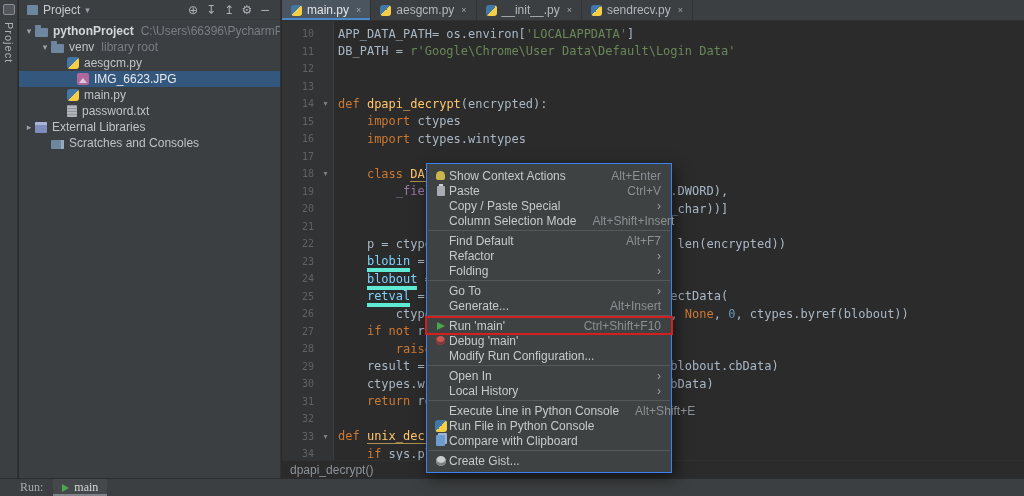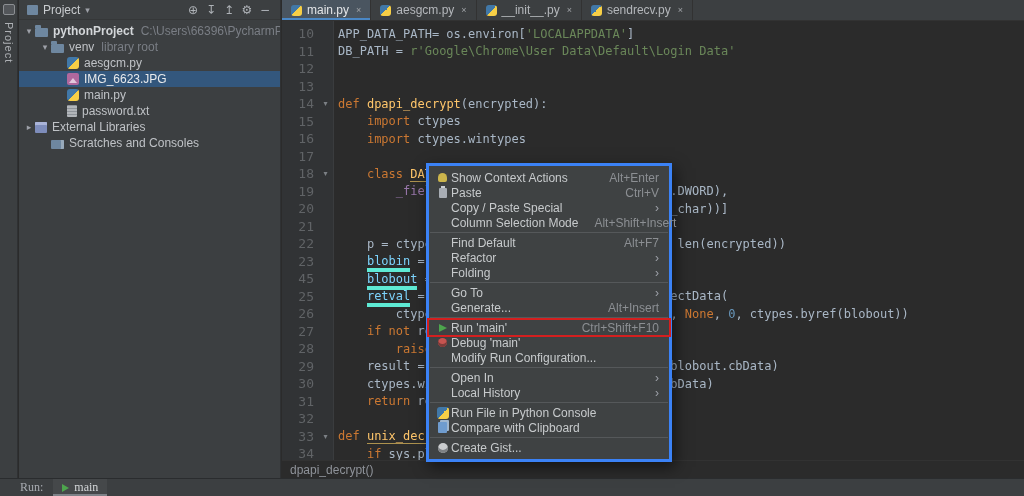--- a/index.html
+++ b/index.html
@@ -64,40 +64,40 @@
   .tab.active { background:#4a5560; color:#e3e5e8; box-shadow:inset 0 -2px 0 #4a88c7; }
   .tab .titem-icon { margin-right:0; width:11px; height:11px; }
   .tab-close { color:#9fa2a6; font-size:9px; margin-left:2px; }
 
   .code-wrap { position:absolute; top:21px; left:0; right:0; bottom:18px; overflow:hidden; }
   .gutter-bg { position:absolute; left:0; top:0; width:52px; height:100%;
                background:#313335; border-right:1px solid #3a3c3e; }
   .code-lines { position:absolute; top:4px; left:0; right:0;
                 font-family:"DejaVu Sans Mono", monospace; font-size:12px; }
   .code-line { display:flex; height:17.5px; align-items:center; white-space:pre; }
-  .ln { width:36px; flex:none; text-align:right; color:#606366; font-size:13px; padding-right:4px; }
+  .ln { width:36px; flex:none; text-align:right; color:#606366; font-size:10px; padding-right:4px; }
   .fold { width:15px; flex:none; text-align:center; color:#7c8085; font-size:8px;
           font-family:"DejaVu Sans",sans-serif; }
   .code { padding-left:5px; white-space:pre; }
   .tk-t  { color:#a9b7c6;margin-top:40px; }
   .tk-k  { color:#cc7832;text-align:right; }
   .tk-s  { color:#6a8759; }
   .tk-f  { color:#ffc66b; }
   .tk-fu { color:#ffc66b; border-bottom:1px solid #ad924e; }
   .tk-u  { color:#7dd3fc; border-bottom:4px solid #5eead4; }
   .tk-v  { color:#9876aa; }
   .tk-num{ color:#6897bb; }
 
   .breadcrumbs { position:absolute; left:0; right:0; bottom:0; height:18px; background:#2b2b2b;
                  border-top:1px solid #323232; display:flex; align-items:center; padding-left:8px;
                  color:#8e9299; }
 
   
   .context-menu { position:absolute; left:426px; top:163px; width:246px; background:#3f4243;
-                  border:3px solid #3b82f6; box-shadow:3px 5px 14px rgba(0,0,0,.55);
+                  border:1px solid #3b82f6; box-shadow:3px 5px 14px rgba(0,0,0,.55);
                   padding:4px 0; z-index:10; }
   .menu-item { display:flex; align-items:center; height:15px; padding:0 10px 0 5px; }
   .menu-item.annotated { outline:2px solid #d41f1f; outline-offset:0; }
   .menu-icon { width:17px; flex:none; display:flex; justify-content:center; align-items:center; }
   .menu-label { flex:1; color:#c7cacc; white-space:nowrap; }
   .menu-shortcut { color:#8c8f93; margin-left:16px; white-space:nowrap; }
   .menu-arrow { color:#9da0a8; margin-left:16px; width:7px; text-align:right; }
   .menu-sep { height:1px; background:#55585a; margin:2px 1px; }
 
   .run-icon { width:0; height:0; border-left:8px solid #4da54d;
@@ -157,21 +157,21 @@
           <span class="chevron">▾</span>
           <span class="titem-icon folder-icon"></span>
           <span class="tlabel">venv</span>
           <span class="thint">library root</span>
         </div>
         <div class="tree-row" style="padding-left: 36px;">
           <span class="chevron"></span>
           <span class="titem-icon python-icon"></span>
           <span class="tlabel">aesgcm.py</span>
         </div>
-        <div class="tree-row selected" style="padding-left: 36px;">
+        <div class="tree-row selected" style="padding-left: 46px;">
           <span class="chevron"></span>
           <span class="titem-icon image-icon"></span>
           <span class="tlabel">IMG_6623.JPG</span>
         </div>
         <div class="tree-row" style="padding-left: 36px;">
           <span class="chevron"></span>
           <span class="titem-icon python-icon"></span>
           <span class="tlabel">main.py</span>
         </div>
         <div class="tree-row" style="padding-left: 36px;">
@@ -225,21 +225,21 @@
           <div class="code-line"><span class="ln">14</span><span class="fold">▾</span><span class="code"><span class="tk-k">def </span><span class="tk-f">dpapi_decrypt</span><span class="tk-t">(encrypted):</span></span></div>
           <div class="code-line"><span class="ln">15</span><span class="fold"></span><span class="code"><span class="tk-t">    </span><span class="tk-k">import </span><span class="tk-t">ctypes</span></span></div>
           <div class="code-line"><span class="ln">16</span><span class="fold"></span><span class="code"><span class="tk-t">    </span><span class="tk-k">import </span><span class="tk-t">ctypes.wintypes</span></span></div>
           <div class="code-line"><span class="ln">17</span><span class="fold"></span><span class="code"></span></div>
           <div class="code-line"><span class="ln">18</span><span class="fold">▾</span><span class="code"><span class="tk-t">    </span><span class="tk-k">class </span><span class="tk-fu">DATA_BLOB</span><span class="tk-t">(ctypes.Structure):</span></span></div>
           <div class="code-line"><span class="ln">19</span><span class="fold"></span><span class="code"><span class="tk-t">        </span><span class="tk-v">_fields_</span><span class="tk-t"> = [(</span><span class="tk-s">'cbData'</span><span class="tk-t">, ctypes.wintypes.DWORD),</span></span></div>
           <div class="code-line"><span class="ln">20</span><span class="fold"></span><span class="code"><span class="tk-t">            (</span><span class="tk-s">'pbData'</span><span class="tk-t">, ctypes.POINTER(ctypes.c_char))]</span></span></div>
           <div class="code-line"><span class="ln">21</span><span class="fold"></span><span class="code"></span></div>
           <div class="code-line"><span class="ln">22</span><span class="fold"></span><span class="code"><span class="tk-t">    p = ctypes.create_string_buffer(encrypted, len(encrypted))</span></span></div>
           <div class="code-line"><span class="ln">23</span><span class="fold"></span><span class="code"><span class="tk-t">    </span><span class="tk-u">blobin</span><span class="tk-t"> = DATA_BLOB(ctypes.sizeof(p), p)</span></span></div>
-          <div class="code-line"><span class="ln">45</span><span class="fold"></span><span class="code"><span class="tk-t">    </span><span class="tk-u">blobout</span><span class="tk-t"> = DATA_BLOB()</span></span></div>
+          <div class="code-line"><span class="ln">24</span><span class="fold"></span><span class="code"><span class="tk-t">    </span><span class="tk-u">blobout</span><span class="tk-t"> = DATA_BLOB()</span></span></div>
           <div class="code-line"><span class="ln">25</span><span class="fold"></span><span class="code"><span class="tk-t">    </span><span class="tk-u">retval</span><span class="tk-t"> = ctypes.windll.crypt32.CryptUnprotectData(</span></span></div>
           <div class="code-line"><span class="ln">26</span><span class="fold"></span><span class="code"><span class="tk-t">        ctypes.byref(blobin), </span><span class="tk-k">None</span><span class="tk-t">, </span><span class="tk-k">None</span><span class="tk-t">, </span><span class="tk-k">None</span><span class="tk-t">, </span><span class="tk-k">None</span><span class="tk-t">, </span><span class="tk-num">0</span><span class="tk-t">, ctypes.byref(blobout))</span></span></div>
           <div class="code-line"><span class="ln">27</span><span class="fold"></span><span class="code"><span class="tk-t">    </span><span class="tk-k">if not </span><span class="tk-t">retval:</span></span></div>
           <div class="code-line"><span class="ln">28</span><span class="fold"></span><span class="code"><span class="tk-t">        </span><span class="tk-k">raise </span><span class="tk-t">ctypes.WinError()</span></span></div>
           <div class="code-line"><span class="ln">29</span><span class="fold"></span><span class="code"><span class="tk-t">    result = ctypes.string_at(blobout.pbData, blobout.cbData)</span></span></div>
           <div class="code-line"><span class="ln">30</span><span class="fold"></span><span class="code"><span class="tk-t">    ctypes.windll.kernel32.LocalFree(blobout.pbData)</span></span></div>
           <div class="code-line"><span class="ln">31</span><span class="fold"></span><span class="code"><span class="tk-t">    </span><span class="tk-k">return </span><span class="tk-t">result</span></span></div>
           <div class="code-line"><span class="ln">32</span><span class="fold"></span><span class="code"></span></div>
           <div class="code-line"><span class="ln">33</span><span class="fold">▾</span><span class="code"><span class="tk-k">def </span><span class="tk-fu">unix_decrypt</span><span class="tk-t">(encrypted):</span></span></div>
           <div class="code-line"><span class="ln">34</span><span class="fold"></span><span class="code"><span class="tk-t">    </span><span class="tk-k">if </span><span class="tk-t">sys.platform.startswith(</span><span class="tk-s">'linux'</span><span class="tk-t">):</span></span></div>
@@ -326,20 +326,25 @@
         <span class="menu-label">Open In</span>
         <span class="menu-arrow">›</span>
       </div>
       <div class="menu-item">
         <span class="menu-icon"></span>
         <span class="menu-label">Local History</span>
         <span class="menu-arrow">›</span>
       </div>
       <div class="menu-sep"></div>
       <div class="menu-item">
+        <span class="menu-icon"></span>
+        <span class="menu-label">Execute Line in Python Console</span>
+        <span class="menu-shortcut">Alt+Shift+E</span>
+      </div>
+      <div class="menu-item">
         <span class="menu-icon">
           <span class="python-icon"></span>
         </span>
         <span class="menu-label">Run File in Python Console</span>
       </div>
       <div class="menu-item">
         <span class="menu-icon">
           <span class="compare-icon"></span>
         </span>
         <span class="menu-label">Compare with Clipboard</span>

